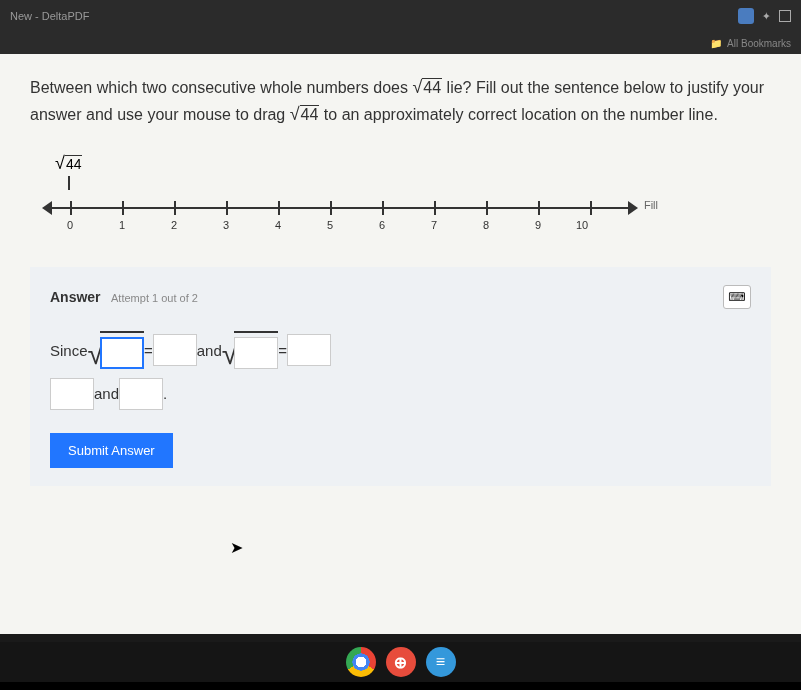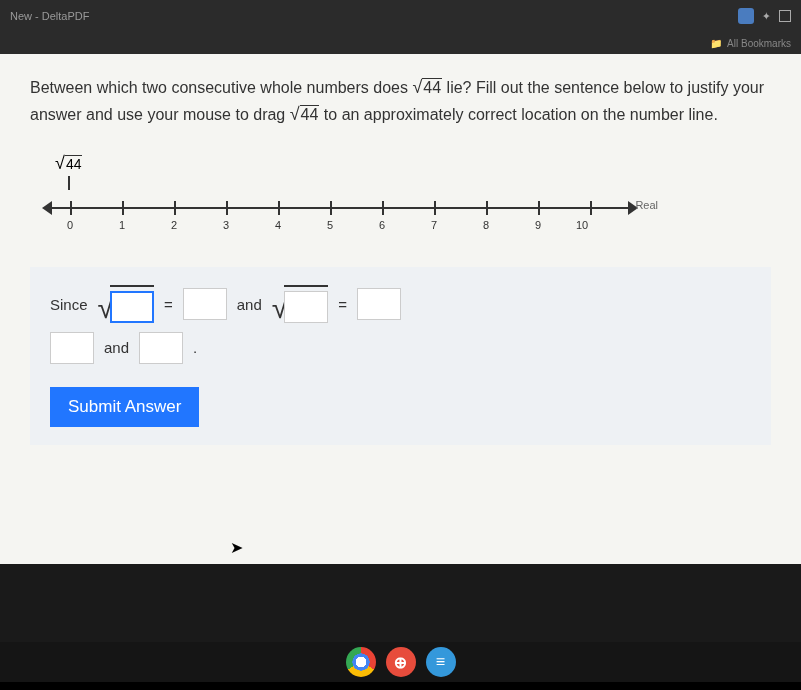--- a/index.html
+++ b/index.html
@@ -29,21 +29,21 @@
       color: #888;
       display: flex;
       align-items: center;
       justify-content: flex-end;
       padding: 0 10px;
       font-size: 10px;
       gap: 4px;
     }
     .content-area {
       background: #f5f5f2;
-      height: 510px;
+      height: 580px;
       padding: 20px 30px;
       overflow: hidden;
     }
     .question-text {
       font-size: 16px;
       line-height: 1.5;
       color: #333;
       margin-bottom: 25px;
     }
     .sqrt-wrap { white-space: nowrap; display: inline-block; }
@@ -114,21 +114,21 @@
     .attempt-text { font-size: 11px; color: #888; margin-left: 6px; font-weight: normal; }
     .keypad-btn {
       width: 28px; height: 24px;
       border: 1px solid #bbb;
       background: #fff;
       border-radius: 3px;
       display: flex; align-items: center; justify-content: center;
       font-size: 12px;
     }
     .sentence { font-size: 15px; line-height: 2.2; color: #333; display: block; }
-    .sentence-row { display: flex; align-items: center; flex-wrap: wrap; gap: 10px; margin-bottom: 8px; }
+    .sentence-row { display: flex; align-items: center; flex-wrap: wrap; gap: 0; margin-bottom: 8px; }
     .blank {
       display: inline-block;
       width: 44px;
       height: 32px;
       border: 1px solid #ccc;
       background: #fff;
       vertical-align: middle;
     }
     .blank.active { border: 2px solid #2176ff; }
     .big-sqrt {
@@ -139,21 +139,21 @@
     .big-sqrt-box {
       border-top: 2px solid #333;
       padding-top: 2px;
       margin-left: -4px;
     }
     .submit-btn {
       background: #2176ff;
       color: #fff;
       border: none;
       padding: 10px 18px;
-      font-size: 17px;
+      font-size: 13px;
       margin-top: 15px;
     }
     .cursor {
       position: absolute;
       left: 230px;
       top: 538px;
       font-size: 16px;
       color: #000;
       pointer-events: none;
     }
@@ -245,25 +245,34 @@
       <div class="nl-tick" style="left:332px"></div>
         <div class="nl-label" style="left:332px">6</div>
       <div class="nl-tick" style="left:384px"></div>
         <div class="nl-label" style="left:384px">7</div>
       <div class="nl-tick" style="left:436px"></div>
         <div class="nl-label" style="left:436px">8</div>
       <div class="nl-tick" style="left:488px"></div>
         <div class="nl-label" style="left:488px">9</div>
       <div class="nl-tick" style="left:540px"></div>
         <div class="nl-label" style="left:532px">10</div>
-      <div class="nl-end-label" style="right:-28px">Real</div>
+      <div class="nl-end-label" style="right:-28px">Fill</div>
     </div>
   </div>
 
   <div class="answer-box">
+    <div class="answer-header">
+      <div>
+        <span class="answer-title">Answer</span>
+        <span class="attempt-text">Attempt 1 out of 2</span>
+      </div>
+      <div class="keypad-btn">
+        <span>⌨</span>
+      </div>
+    </div>
 
     <div class="sentence">
       <div class="sentence-row">
         <span>Since</span>
         <span class="big-sqrt">
           <span class="big-sqrt-sym">√</span>
           <span class="big-sqrt-box"><span class="blank active"></span></span>
         </span>
         <span>=</span>
         <span class="blank"></span>

